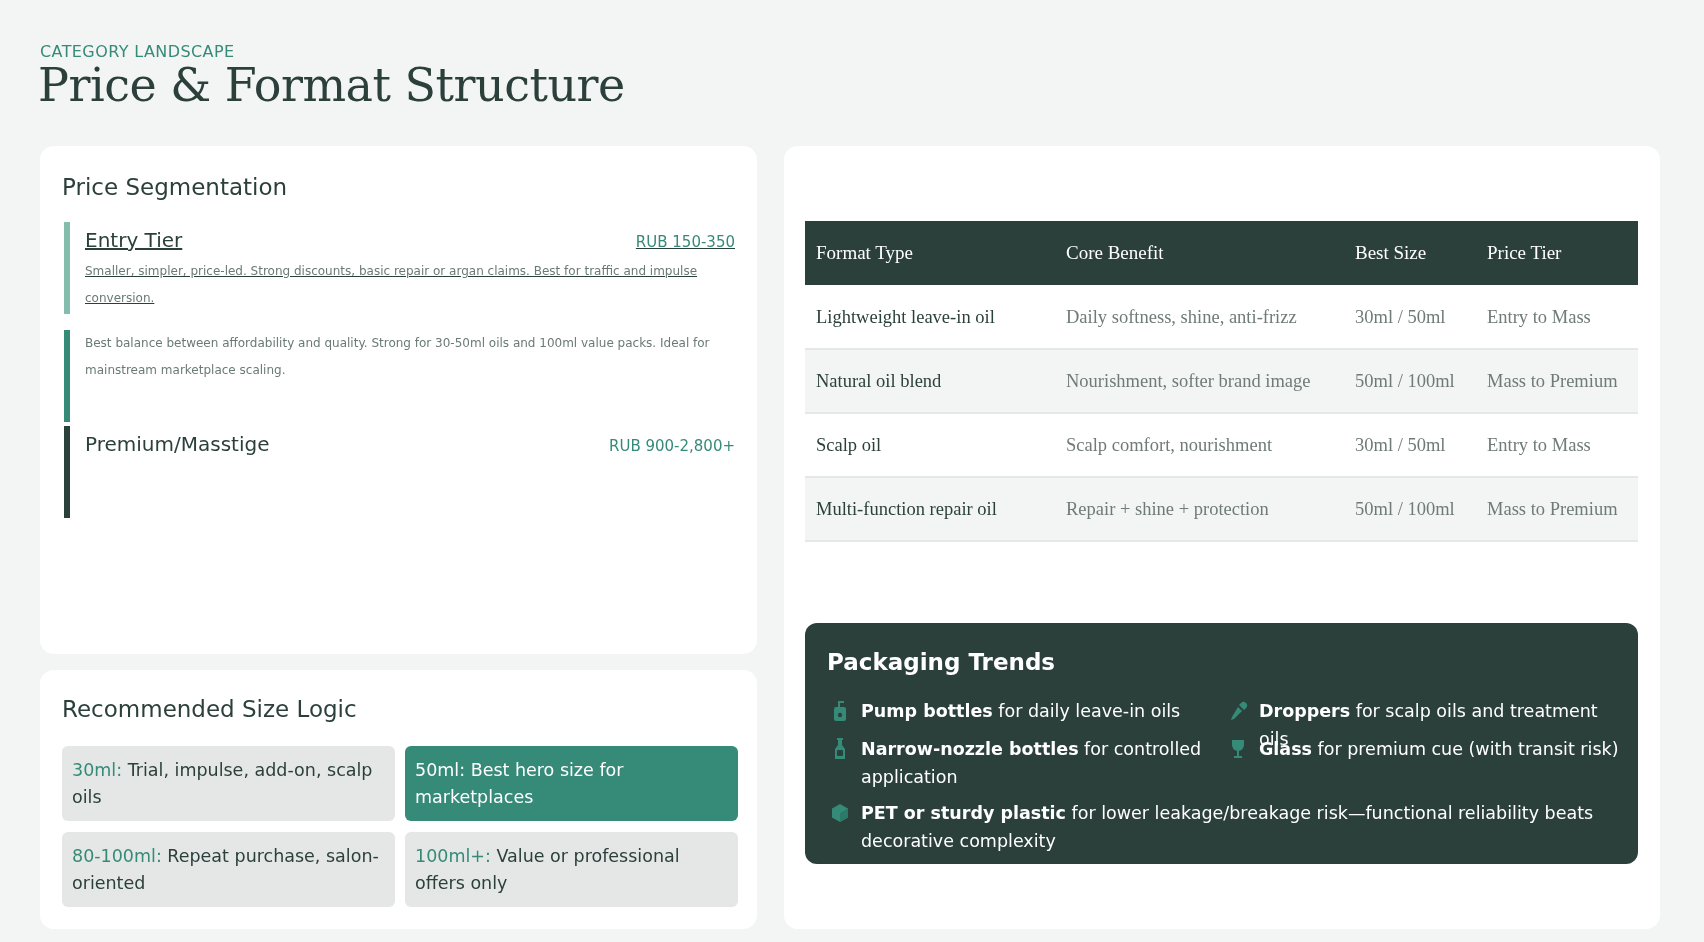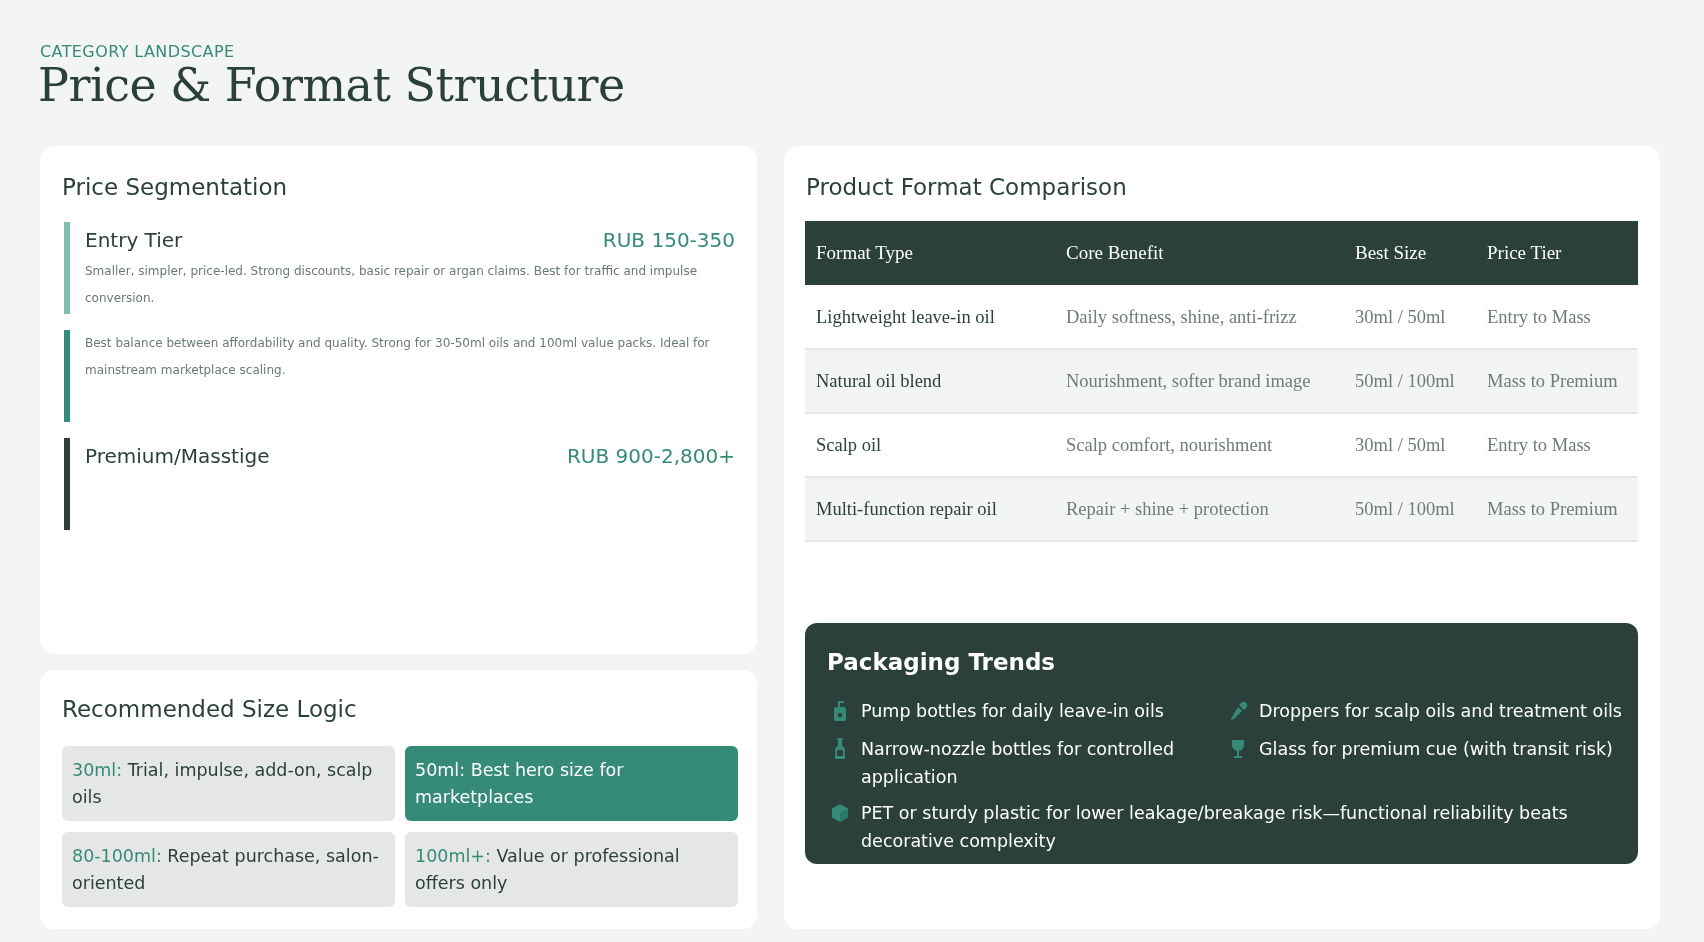--- a/index.html
+++ b/index.html
@@ -38,28 +38,28 @@
     .tier {
       position: absolute; left: 24px; width: 671px;
       border-left: 6px solid #84bcae;
       padding-left: 15px;
     }
     .tier .tier-head {
       display: flex; justify-content: space-between; align-items: baseline;
       height: 36px; line-height: 36px;
     }
     .tier .tier-name { font-size: 20px; color: #2c403b; }
-    .tier .tier-price { font-size: 20px; color: #358a78; }
+    .tier .tier-price { font-size: 15px; color: #358a78; }
     .tier .tier-desc {
       font-size: 12px; line-height: 27px; color: #6a7a76;
       padding-right: 4px;
     }
-    .tier-entry { top: 76px; height: 92px; border-left-color: #84bcae; }
+    .tier-entry { top: 76px; height: 92px; border-left-color: #84bcae; text-decoration: underline; }
     .tier-mass { top: 184px; height: 92px; border-left-color: #358a78; }
-    .tier-premium { top: 292px; height: 92px; border-left-color: #2c403b; text-align: right; }
+    .tier-premium { top: 280px; height: 92px; border-left-color: #2c403b; text-align: right; }
 
     .opportunity {
       position: absolute; left: 22px; top: 400px; width: 673px; height: 86px;
       background: #e9f0ef; border-radius: 6px;
       padding: 16px 16px;
       font-size: 17.5px; line-height: 27px; color: #4b5b57;
     }
     .opportunity .op-label { font-weight: bold; color: #2c403b; }
 
     
@@ -104,21 +104,21 @@
       position: absolute; left: 22px; top: 26px; font-size: 23px; color: #ffffff;
     }
     .pk-item {
       position: absolute; display: flex; align-items: flex-start;
       font-size: 17.5px; line-height: 28px; color: #ffffff;
     }
     .pk-item .pk-icon {
       width: 22px; height: 28px; flex: 0 0 22px; margin-right: 10px;
       display: flex; align-items: center; justify-content: center;
     }
-    .pk-item b { font-weight: normal; }
+    .pk-item b { font-weight: bold; }
     .pk-pump { left: 24px; top: 74px; width: 380px; }
     .pk-nozzle { left: 24px; top: 112px; width: 380px; }
     .pk-dropper { left: 422px; top: 74px; width: 400px; }
     .pk-glass { left: 422px; top: 112px; width: 400px; }
     .pk-pet { left: 24px; top: 176px; width: 800px; }
   </style>
 </head>
 <body>
 
 <div class="eyebrow">CATEGORY LANDSCAPE</div>
@@ -160,21 +160,20 @@
     <div class="size-cell">
       <div><span class="size-key">80-100ml:</span><span> Repeat purchase, salon-oriented</span></div>
     </div>
     <div class="size-cell">
       <div><span class="size-key">100ml+:</span><span> Value or professional offers only</span></div>
     </div>
   </div>
 </section>
 
 <section class="card card-right">
-  <h2 class="card-title" style="top:28px;">Product Format Comparison</h2>
 
   <table class="format-table">
     <thead>
       <tr>
         <th class="col1">Format Type</th>
         <th class="col2">Core Benefit</th>
         <th class="col3">Best Size</th>
         <th class="col4">Price Tier</th>
       </tr>
     </thead>

